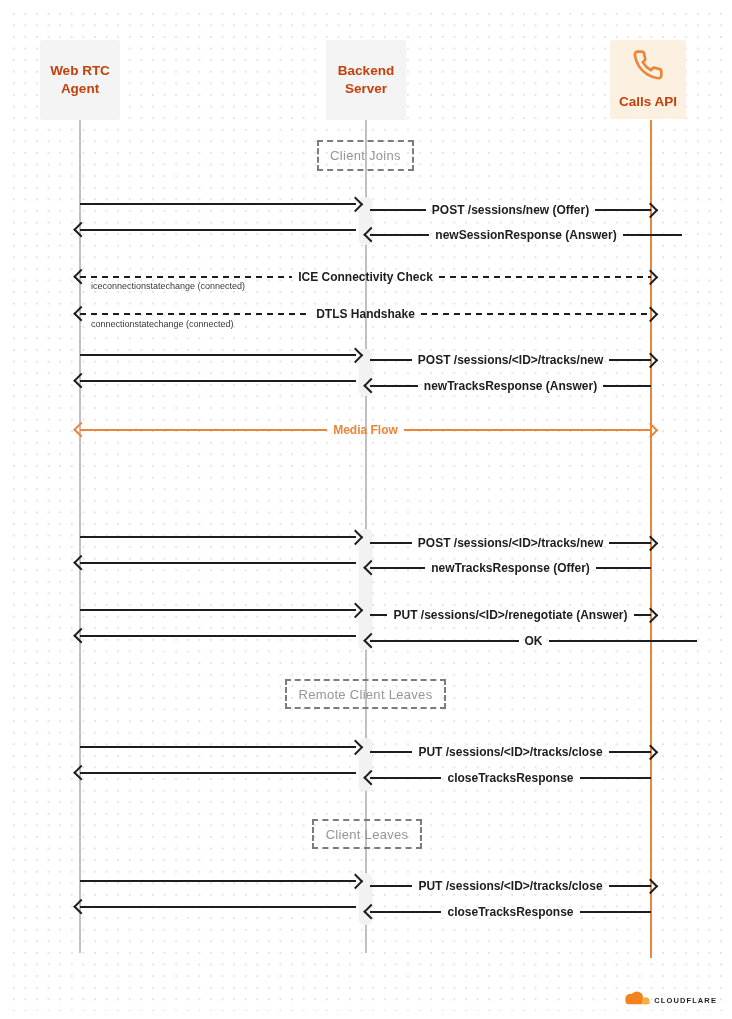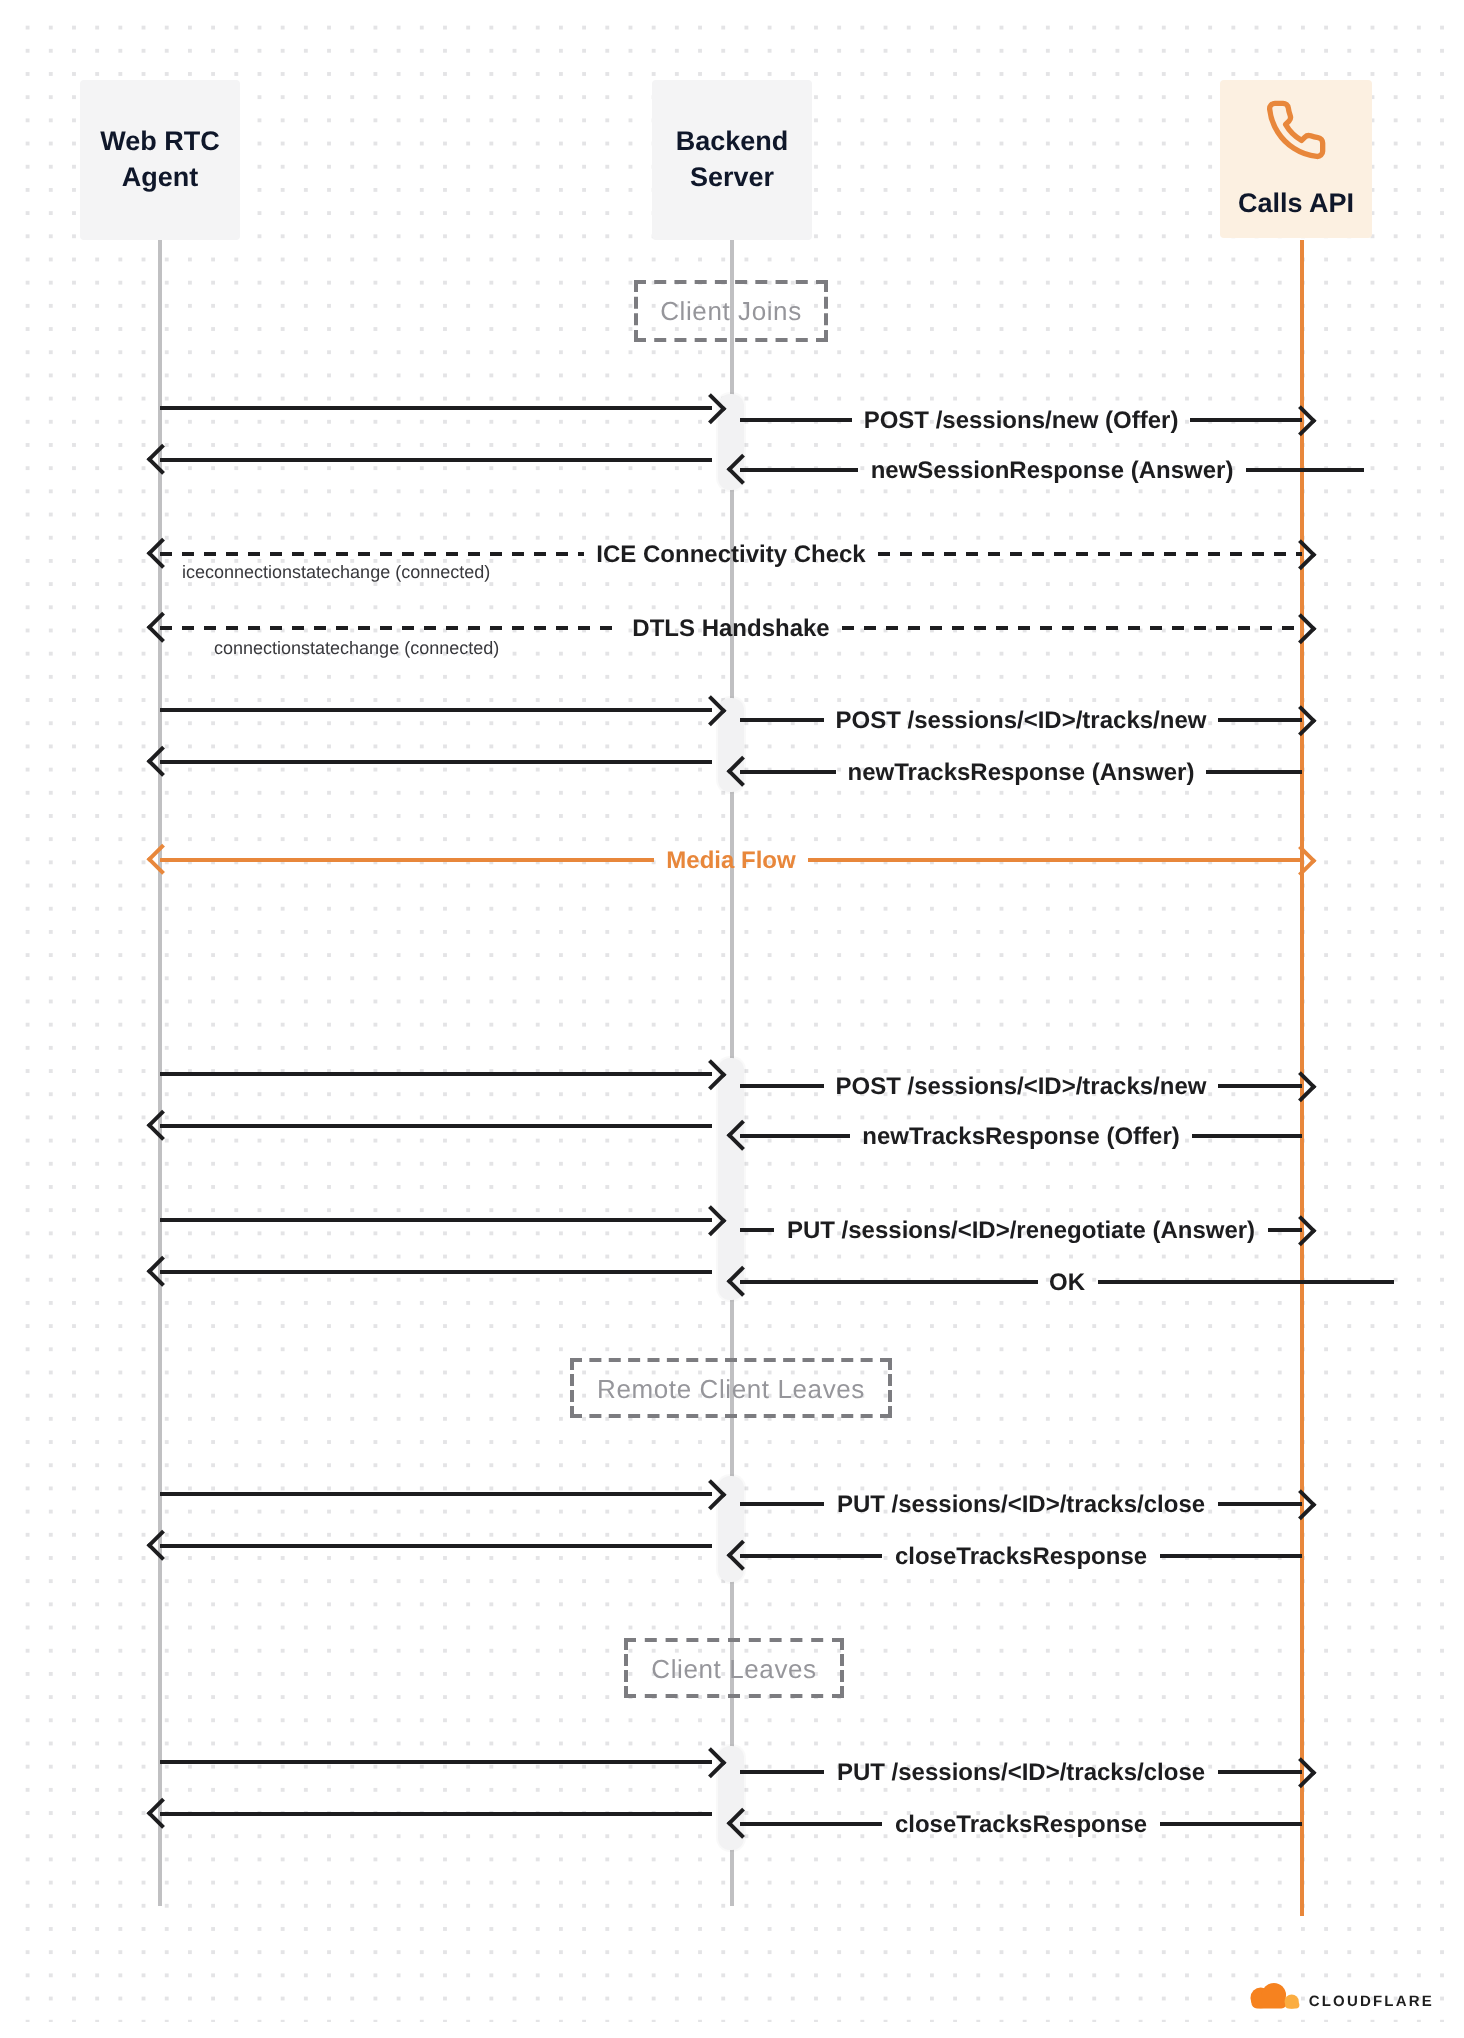--- a/index.html
+++ b/index.html
@@ -26,21 +26,21 @@
   .msg.orange .seg{background:#e8873b;}
   .msg.orange .lbl{color:#e8873b;}
   .msg.orange .head{border-color:#e8873b;}
   
   .note{position:absolute;font-size:9px;color:#39393d;z-index:4;white-space:nowrap;}
   
   .phase{position:absolute;border:2px dashed #7c7c80;color:#96969b;display:flex;align-items:center;
          justify-content:center;font-size:13px;letter-spacing:.3px;z-index:3;box-sizing:border-box;}
   
   .actor{position:absolute;display:flex;flex-direction:column;align-items:center;justify-content:center;
-         text-align:center;font-weight:700;font-size:13.5px;color:#0f172a;line-height:1.3;z-index:6;
+         text-align:center;font-weight:700;font-size:13.5px;color:#c2410c;line-height:1.3;z-index:6;
          border-radius:2px;}
   .actor.gray{background:#f4f4f5;}
   .actor.calls{background:#fcf0e1;}
   .calls .phone{margin-bottom:7px;}
   
   .title{position:absolute;left:17px;top:986px;font-size:17.5px;font-weight:700;letter-spacing:.2px;
          color:#26262a;z-index:6;}
   .logo{position:absolute;right:15px;top:990px;display:flex;align-items:center;gap:3px;z-index:6;}
   .logo-text{font-size:7.5px;font-weight:700;letter-spacing:1.1px;color:#1e1e1e;}
 </style>
@@ -90,21 +90,21 @@
   </div>
   <div class="note" style="left:91px;top:281px;">iceconnectionstatechange (connected)</div>
 
   <div class="msg" style="left:80px;top:306px;width:571px;">
     <span class="head l"></span>
     <span class="seg dash"></span>
     <span class="lbl">DTLS Handshake</span>
     <span class="seg dash"></span>
     <span class="head r"></span>
   </div>
-  <div class="note" style="left:91px;top:319px;margin-left:16px;">connectionstatechange (connected)</div>
+  <div class="note" style="left:91px;top:319px;">connectionstatechange (connected)</div>
 
   <div class="msg" style="left:80px;top:347px;width:276px;">
     <span class="seg"></span>
     <span class="head r"></span>
   </div>
   <div class="msg" style="left:370px;top:352px;width:281px;">
     <span class="seg"></span>
     <span class="lbl">POST /sessions/&lt;ID&gt;/tracks/new</span>
     <span class="seg"></span>
     <span class="head r"></span>

